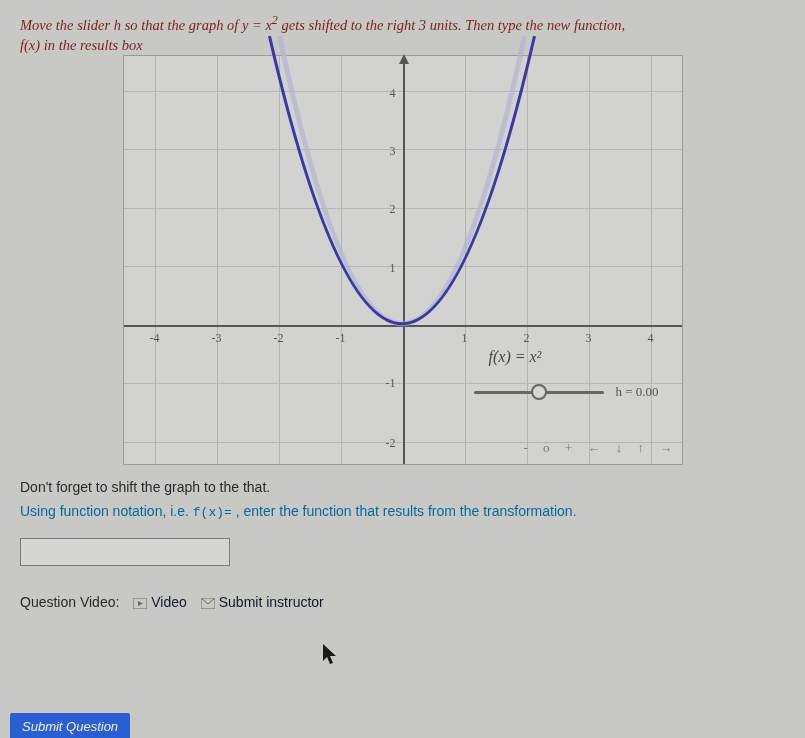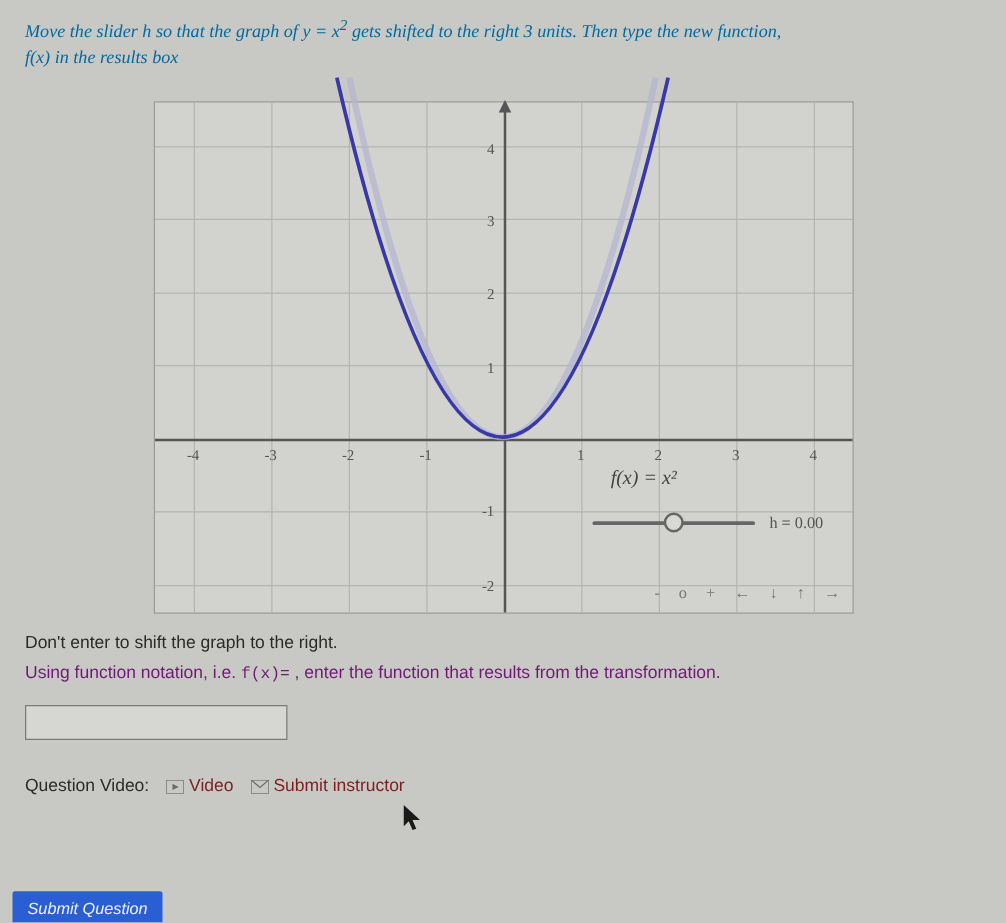--- a/index.html
+++ b/index.html
@@ -9,24 +9,24 @@
     background: #c8c8c4;
     font-family: Arial, sans-serif;
     color: #3a3a38;
     padding: 12px 20px 0 20px;
     position: relative;
     overflow: hidden;
   }
   .question-text {
     font-size: 14.5px;
     line-height: 1.4;
-    margin-bottom: 25px;
+    margin-bottom: 0;
     font-style: italic;
     font-family: Georgia, serif;
-    color: #0369a1;
+    color: #7f1d1d;
   }
   .math { font-style: italic; font-family: Georgia, serif; }
   .plot-wrap {
     width: 560px;
     height: 410px;
     margin: 0 auto 14px auto;
     position: relative;
     background: #d2d2ce;
     border: 1px solid #9a9a96;
   }
@@ -49,31 +49,31 @@
     position:absolute; width:16px; height:16px; border-radius:50%;
     background:#d8d8d4; border:2px solid #666; transform:translate(-50%,-50%);
   }
   .h-label { position:absolute; font-size:13px; color:#555; font-family: Georgia, serif;}
   .zoom-ctrls { position:absolute; font-size:13px; color:#777; letter-spacing:6px; font-family: Georgia, serif;}
   .arrowhead {
     position:absolute; width:0; height:0; border-left:5px solid transparent;
     border-right:5px solid transparent; border-bottom:10px solid #555;
   }
   .hint { font-size:14px; margin: 10px 0 8px 0; color:#2a2a28; }
-  .hint2 { font-size:14px; margin-bottom: 18px; color:#701a75; }
+  .hint2 { font-size:14px; margin-bottom: 18px; color:#0369a1; }
   .code { font-family: 'Courier New', monospace; font-size:13px; }
   .answer-input {
     width: 210px; height: 28px; border:1px solid #7a7a76;
     background:#d6d6d2; padding:2px 6px; font-size:14px;
   }
   .cursor-pointer {
     position:absolute; left:322px; top:643px; width:18px; height:24px; pointer-events:none;
   }
   .help-row { margin-top: 28px; font-size:14px; color:#2a2a28; }
-  .help-link { color:#7f1d1d; margin-left:10px; cursor:pointer; }
+  .help-link { color:#0f172a; margin-left:10px; cursor:pointer; }
   .icon-box { display:inline-block; vertical-align:middle; margin-right:4px;}
   .submit-btn {
     display:inline-block; background:#2a5fd4; color:#eef2fb;
     font-size:13px; padding:6px 12px 4px 12px; margin-top:18px;
     border-radius:2px 2px 0 0; cursor:pointer; font-style:italic;
     position:absolute; left:10px; bottom:0;
   }
   .mini-icon { opacity:.8; }
 </style>
 </head>
@@ -135,21 +135,21 @@
   <div class="fx-label" style="left:365px; top:292px">f(x) = x²</div>
 
   <div class="slider-track" style="left:350px; top:335px; width:130px"></div>
   <div class="slider-thumb" style="left:415px; top:336px"></div>
   <div class="h-label" style="left:492px; top:328px">h = 0.00</div>
 
   <div class="zoom-ctrls" style="left:400px; top:384px">-  o  +  ←  ↓  ↑  →</div>
 </div>
 
 
-<div class="hint">Don't enter to shift the graph to the right.</div>
+<div class="hint">Don't forget to shift the graph to the that.</div>
 <div class="hint2">
   <span>Using function notation, i.e. </span><span class="code">f(x)=</span><span> , enter the function that results from the transformation.</span>
 </div>
 
 
 <input class="answer-input" type="text" value="" style="">
 
 
 <svg class="cursor-pointer" viewBox="0 0 18 24">
   <path d="M1 1 L1 18 L5 14 L8 21 L11 20 L8 13 L14 13 Z" fill="#1a1a1a"></path>

